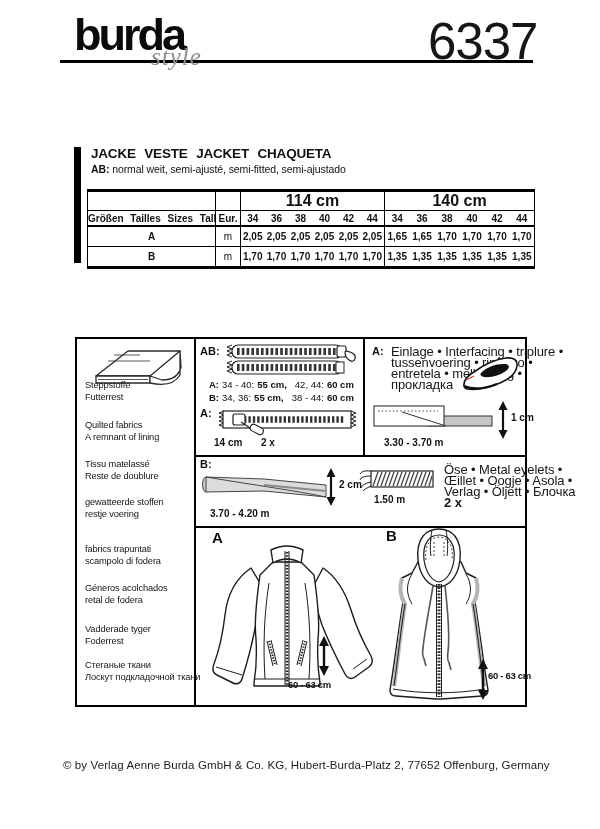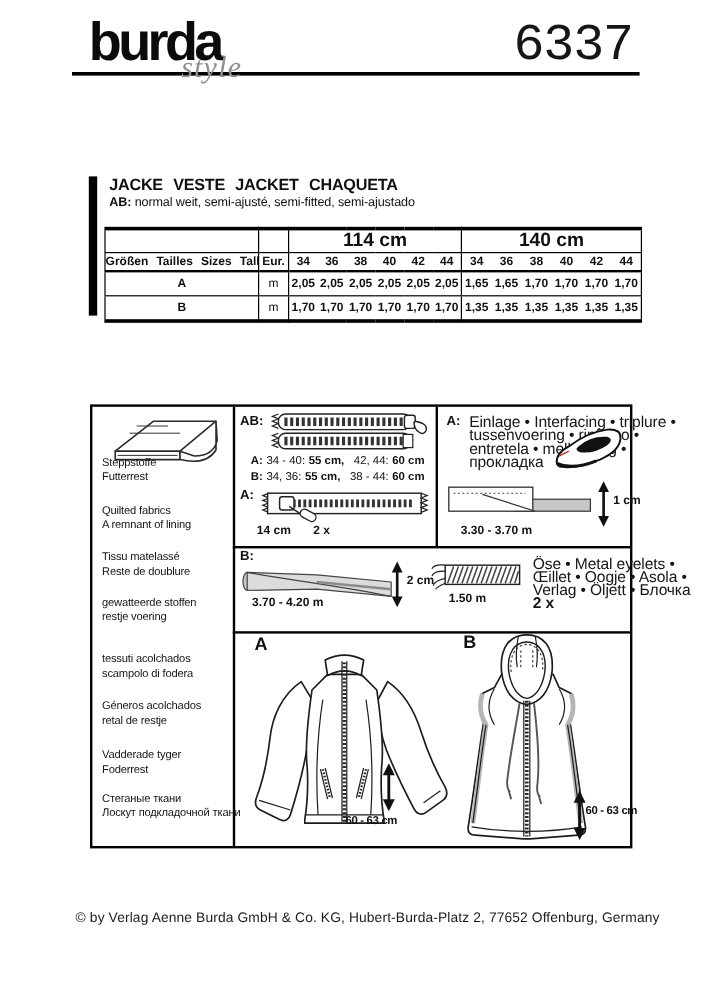--- a/index.html
+++ b/index.html
@@ -4,21 +4,21 @@
 <style>
   html,body{margin:0;padding:0;background:#fff;}
   .page{position:relative;width:600px;height:829px;background:#fff;overflow:hidden;
         font-family:"Liberation Sans",sans-serif;color:#111;}
   .abs{position:absolute;}
 
   
   .logo-main{left:74px;top:12px;font-size:45px;font-weight:bold;letter-spacing:-3px;color:#0b0b0b;line-height:1;}
   .logo-sub{left:151px;top:44px;font-family:"Liberation Serif",serif;font-size:25px;color:#8f8f8f;letter-spacing:1px;z-index:2;line-height:1;font-style:italic;}
   .header-rule{left:60px;top:60px;width:473px;height:2.5px;background:#000;}
-  .pattern-number{left:428px;top:16px;font-size:43px;letter-spacing:-1px;color:#161616;line-height:1;font-family:Liberation Mono, monospace;}
+  .pattern-number{left:428px;top:16px;font-size:51px;letter-spacing:-1px;color:#161616;line-height:1;}
 
   
   .title-bar{left:74px;top:147px;width:7px;height:116px;background:#000;}
   .title-heading{left:91px;top:146px;font-size:13.5px;font-weight:bold;letter-spacing:-0.2px;word-spacing:5px;}
   .title-fit{left:91px;top:163px;font-size:10.5px;letter-spacing:-0.1px;}
   .title-fit .b{font-weight:bold;}
 
   
   .tblwrap{left:87px;top:189px;}
   table.sizes{border-collapse:collapse;table-layout:fixed;width:447px;
@@ -169,26 +169,26 @@
     </div>
     <div class="abs fgroup" style="top:120px">
       <div>Tissu matelassé</div>
       <div>Reste de doublure</div>
     </div>
     <div class="abs fgroup" style="top:158px">
       <div>gewatteerde stoffen</div>
       <div>restje voering</div>
     </div>
     <div class="abs fgroup" style="top:205px">
-      <div>tessuti acolchados</div>
+      <div>fabrics trapuntati</div>
       <div>scampolo di fodera</div>
     </div>
     <div class="abs fgroup" style="top:244px">
       <div>Géneros acolchados</div>
-      <div>retal de restje</div>
+      <div>retal de fodera</div>
     </div>
     <div class="abs fgroup" style="top:285px">
       <div>Vadderade tyger</div>
       <div>Foderrest</div>
     </div>
     <div class="abs fgroup" style="top:321px">
       <div>Стеганые ткани</div>
       <div>Лоскут подкладочной ткани</div>
     </div>
 
@@ -267,21 +267,21 @@
       <path d="M6,5 L64,7 L126,13 L126,25 L64,19 L6,20 Z" fill="#dcdcdc" stroke="#444" stroke-width="1"></path>
       <path d="M6,5 C60,14 92,18 126,25" stroke="#444" stroke-width="1" fill="none"></path>
       <line x1="64" y1="13" x2="126" y2="19" stroke="#8a8a8a" stroke-width="2"></line>
     </svg>
     <svg class="abs" style="left:247px;top:129px" width="14" height="38" viewBox="0 0 14 38">
       <line x1="7" y1="7" x2="7" y2="31" stroke="#111" stroke-width="2.2"></line>
       <polygon points="7,0 2.5,9 11.5,9" fill="#111"></polygon>
       <polygon points="7,38 2.5,29 11.5,29" fill="#111"></polygon>
     </svg>
     <div class="abs meas" style="left:262px;top:141px">2 cm</div>
-    <div class="abs meas" style="left:133px;top:159px">3.70 - 4.20 m</div>
+    <div class="abs meas" style="left:133px;top:170px">3.70 - 4.20 m</div>
 
     <svg class="abs" style="left:280px;top:127px" width="84" height="28" viewBox="0 0 84 28">
       <rect x="14" y="5" width="62" height="16" fill="#fff" stroke="#222" stroke-width="1.2"></rect>
       <path d="M16,20 L21,6 M20,20 L25,6 M24,20 L29,6 M28,20 L33,6 M32,20 L37,6 M36,20 L41,6 M40,20 L45,6 M44,20 L49,6 M48,20 L53,6 M52,20 L57,6 M56,20 L61,6 M60,20 L65,6 M64,20 L69,6 M68,20 L73,6 M72,20 L75,10" stroke="#444" stroke-width="1.3" fill="none"></path>
       <path d="M14,5 Q5,4 3,8 M14,10 Q4,10 3,14 M14,16 Q5,18 4,22 M14,20 Q7,23 6,25" stroke="#222" stroke-width="1" fill="none"></path>
     </svg>
     <div class="abs meas" style="left:297px;top:156px">1.50 m</div>
 
     <div class="abs mlist" style="left:367px;top:125px">
       <div>Öse • Metal eyelets •</div>

